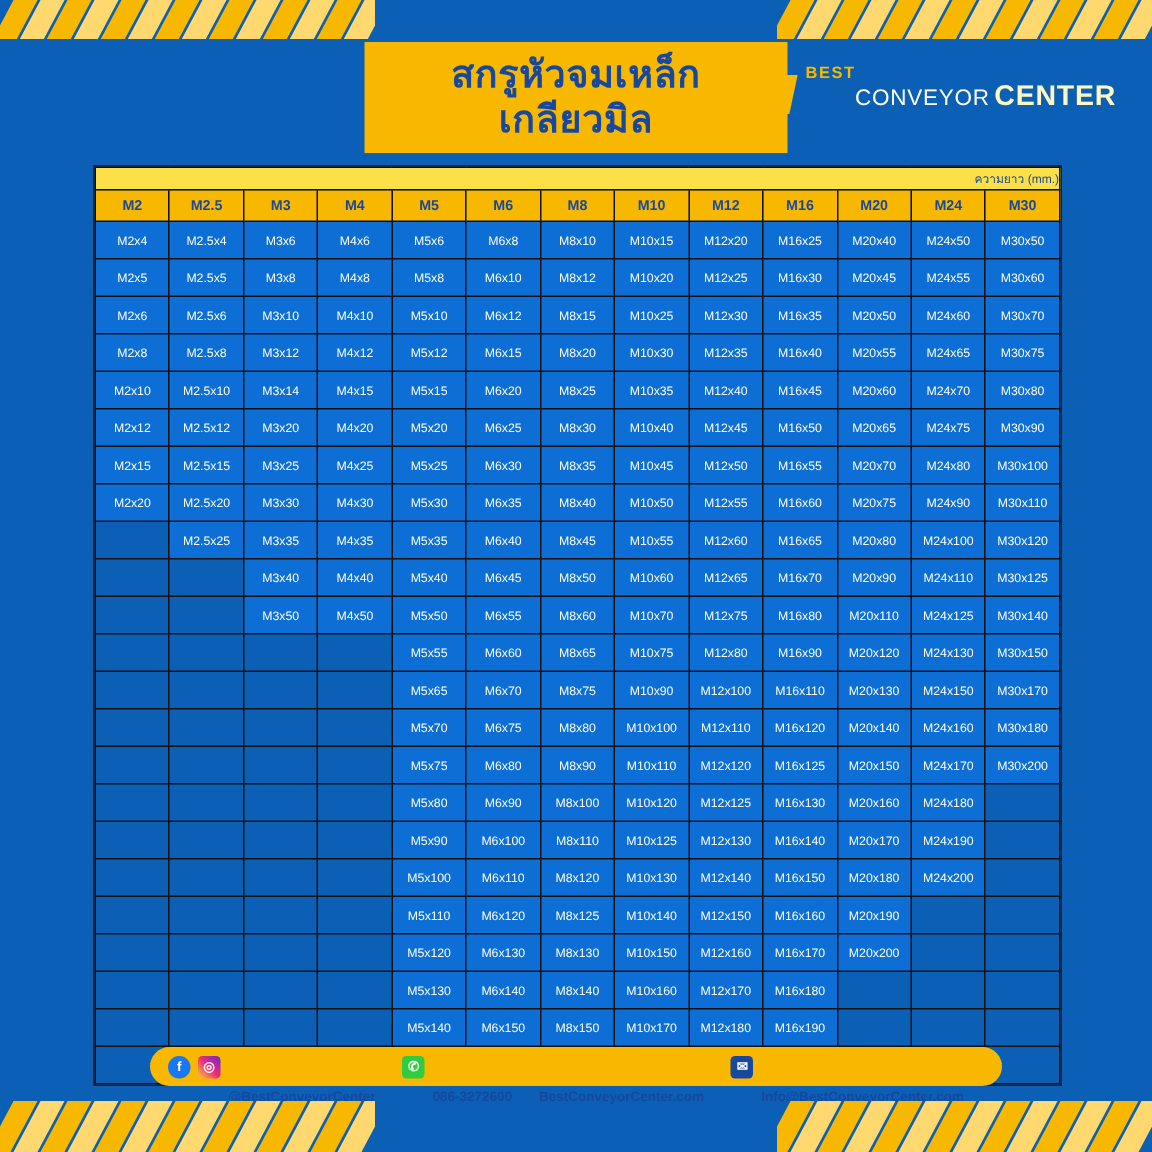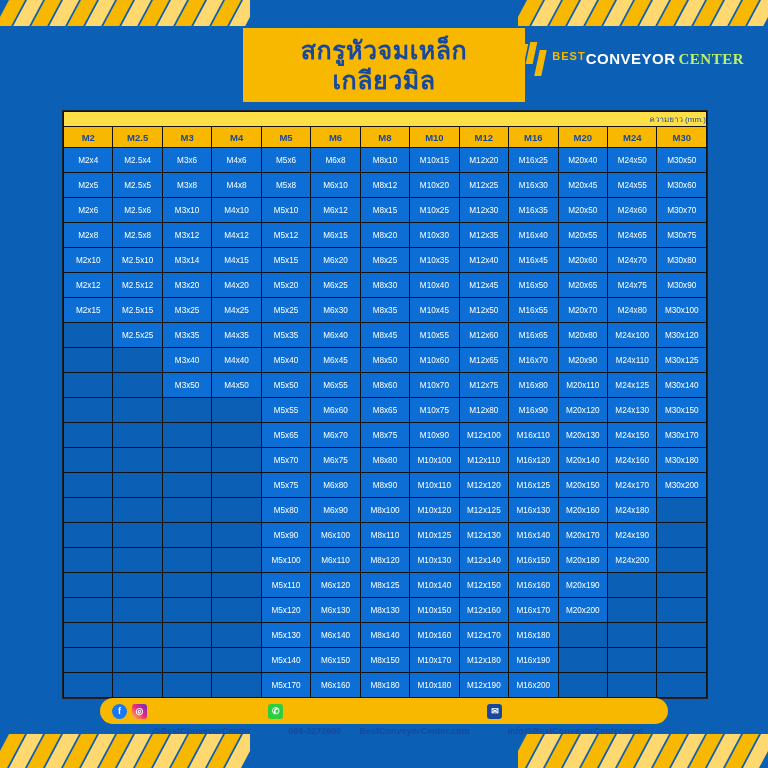--- a/index.html
+++ b/index.html
@@ -33,24 +33,24 @@
     letter-spacing:.5px;
   }
   .logo{position:absolute;right:24px;top:16px;display:flex;align-items:center;gap:6px;}
   .logo-mark{width:30px;height:34px;position:relative;}
   .logo-mark span{
     position:absolute;background:#f8b800;
   }
   .logo-mark .b1{left:2px;top:2px;width:7px;height:30px;transform:skewX(-12deg);}
   .logo-mark .b2{left:12px;top:0px;width:7px;height:22px;transform:skewX(-12deg);}
   .logo-mark .b3{left:21px;top:8px;width:7px;height:26px;transform:skewX(-12deg);}
-  .logo-text{display:flex;flex-direction:row;line-height:1;}
+  .logo-text{display:flex;flex-direction:column;line-height:1;}
   .logo-text .t1{color:#f8b800;font-weight:bold;font-size:11px;letter-spacing:1px;}
-  .logo-text .t2{color:#ffffff;font-weight:bold;font-size:15px;letter-spacing:.5px;}
-  .logo-text .t3{color:#bef264;font-weight:bold;font-size:15px;letter-spacing:.5px;font-family:Liberation Serif, serif;}
+  .logo-text .t2{color:#ffffff;font-weight:normal;font-size:15px;letter-spacing:.5px;margin-left:33px;}
+  .logo-text .t3{color:#fef9c3;font-weight:bold;font-size:19px;letter-spacing:.5px;}
   .logo-row{display:flex;gap:3px;align-items:baseline;}
 
   
   .table-wrap{
     position:absolute;left:62px;top:110px;width:644px;
     border:1px solid #222;background:#0b5fb5;
   }
   table{border-collapse:collapse;width:644px;table-layout:fixed;}
   td,th{border:1px solid #111;padding:0;margin:0;}
   .len-row td{
@@ -261,20 +261,35 @@
           <td class="cell">M6x30</td>
           <td class="cell">M8x35</td>
           <td class="cell">M10x45</td>
           <td class="cell">M12x50</td>
           <td class="cell">M16x55</td>
           <td class="cell">M20x70</td>
           <td class="cell">M24x80</td>
           <td class="cell">M30x100</td>
         </tr>
         <tr>
+          <td class="cell">M2x20</td>
+          <td class="cell">M2.5x20</td>
+          <td class="cell">M3x30</td>
+          <td class="cell">M4x30</td>
+          <td class="cell">M5x30</td>
+          <td class="cell">M6x35</td>
+          <td class="cell">M8x40</td>
+          <td class="cell">M10x50</td>
+          <td class="cell">M12x55</td>
+          <td class="cell">M16x60</td>
+          <td class="cell">M20x75</td>
+          <td class="cell">M24x90</td>
+          <td class="cell">M30x110</td>
+        </tr>
+        <tr>
           <td class="cell empty"></td>
           <td class="cell">M2.5x25</td>
           <td class="cell">M3x35</td>
           <td class="cell">M4x35</td>
           <td class="cell">M5x35</td>
           <td class="cell">M6x40</td>
           <td class="cell">M8x45</td>
           <td class="cell">M10x55</td>
           <td class="cell">M12x60</td>
           <td class="cell">M16x65</td>

